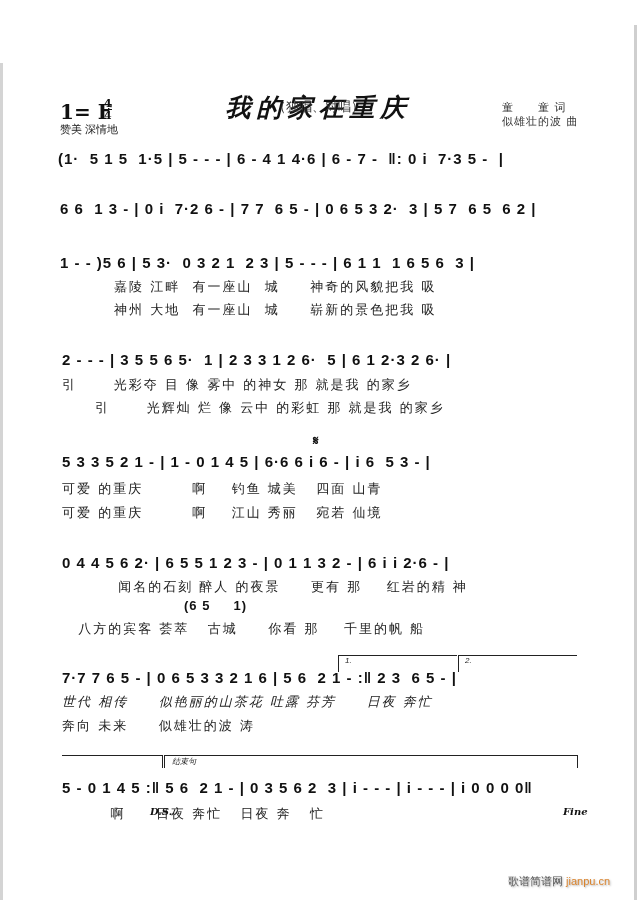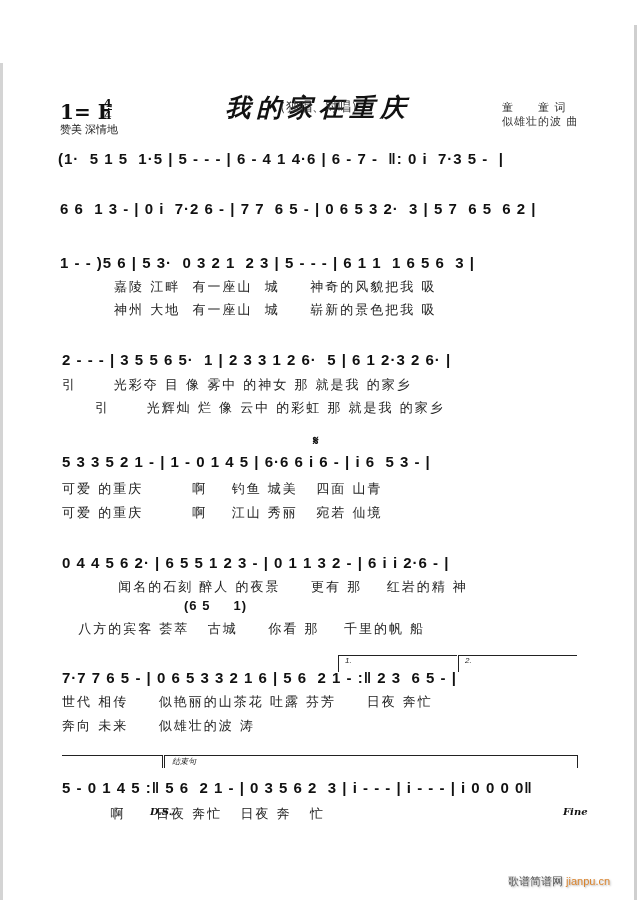--- a/index.html
+++ b/index.html
@@ -70,21 +70,21 @@
 <div class="notes" style="left:62px; top:554px;">0 4 4 5 6 2· | 6 5 5 1 2 3 - | 0 1 1 3 2 - | 6 i i 2·6 - |</div>
 <div class="lyrics" style="left:72px; top:578px;margin-left:40px;"> 闻名的石刻 醉人 的夜景     更有 那    红岩的精 神</div>
 <div class="notes" style="left:184px; top:598px; font-size:13px;">(6 5     1)</div>
 <div class="lyrics" style="left:72px; top:620px;"> 八方的宾客 荟萃   古城     你看 那    千里的帆 船</div>
 
 <div class="bracket" style="left:338px; top:655px; width:118px; height:16px;"></div>
 <div class="small" style="left:345px; top:656px;">1.</div>
 <div class="bracket" style="left:458px; top:655px; width:118px; height:16px;"></div>
 <div class="small" style="left:465px; top:656px;">2.</div>
 <div class="notes" style="left:62px; top:669px;">7·7 7 6 5 - | 0 6 5 3 3 2 1 6 | 5 6  2 1 - :‖ 2 3  6 5 - |</div>
-<div class="lyrics" style="left:62px; top:693px;">世代 相传     似艳丽的山茶花 吐露 芬芳     日夜 奔忙</div>
+<div class="lyrics" style="left:62px; top:693px;font-style:italic;">世代 相传     似艳丽的山茶花 吐露 芬芳     日夜 奔忙</div>
 <div class="lyrics" style="left:62px; top:717px;">奔向 未来     似雄壮的波 涛</div>
 
 <div class="bracket" style="left:62px; top:755px; width:100px; height:12px; border-left:none; border-right:1px solid #222;"></div>
 <div class="bracket" style="left:164px; top:755px; width:412px; height:12px; border-right:1px solid #222;"></div>
 <div class="small" style="left:172px; top:756px;">结束句</div>
 <div class="notes" style="left:62px; top:779px;">5 - 0 1 4 5 :‖ 5 6  2 1 - | 0 3 5 6 2  3 | i - - - | i - - - | i 0 0 0 0‖</div>
 <div class="lyrics" style="left:92px; top:805px;">   啊     日夜 奔忙   日夜 奔   忙</div>
 <div class="mark" style="left:150px; top:806px;">D.S.</div>
 <div class="mark" style="left:563px; top:806px;">Fine</div>
 

